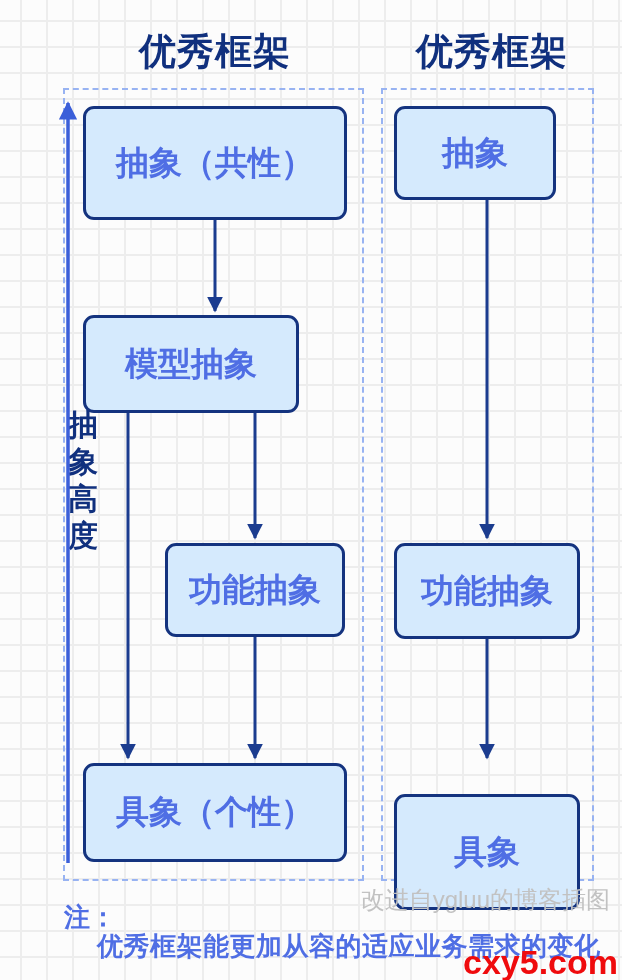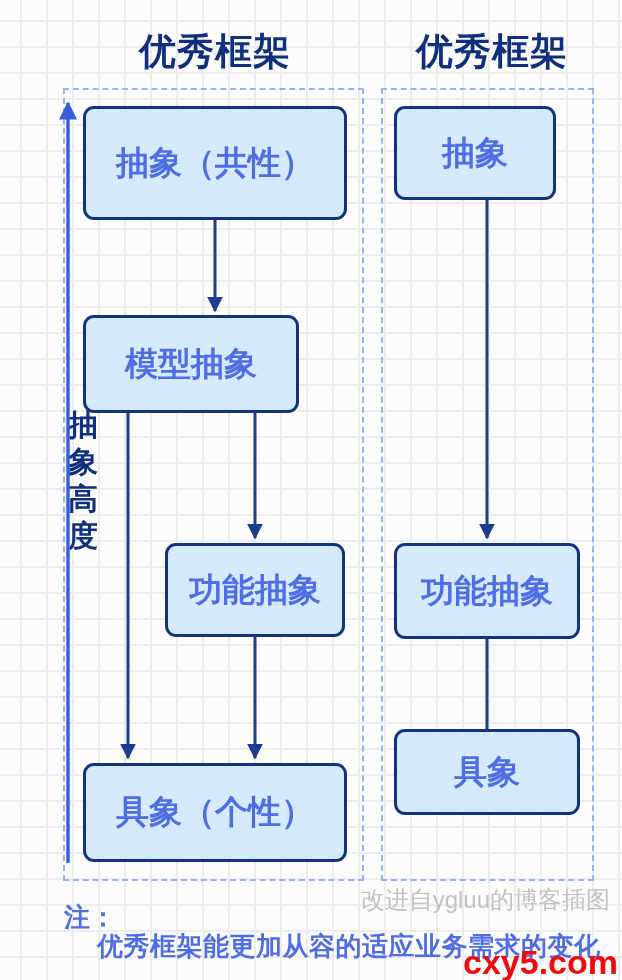--- a/index.html
+++ b/index.html
@@ -127,20 +127,20 @@
 <div class="abs node" style="left:83px; top:763px; width:264px; height:99px">
   <span>具象（个性）</span>
 </div>
 
 <div class="abs node" style="left:394px; top:106px; width:162px; height:94px">
   <span>抽象</span>
 </div>
 <div class="abs node" style="left:394px; top:543px; width:186px; height:96px">
   <span>功能抽象</span>
 </div>
-<div class="abs node" style="left:394px; top:729px; width:186px; height:86px">
+<div class="abs node" style="left:394px; top:794px; width:186px; height:116px">
   <span>具象</span>
 </div>
 
 <div class="abs attribution">改进自ygluu的博客插图</div>
 <div class="abs note-prefix">注：</div>
 <div class="abs note-line">优秀框架能更加从容的适应业务需求的变化</div>
 <div class="abs watermark">cxy5.com</div>
 
 </body></html>

